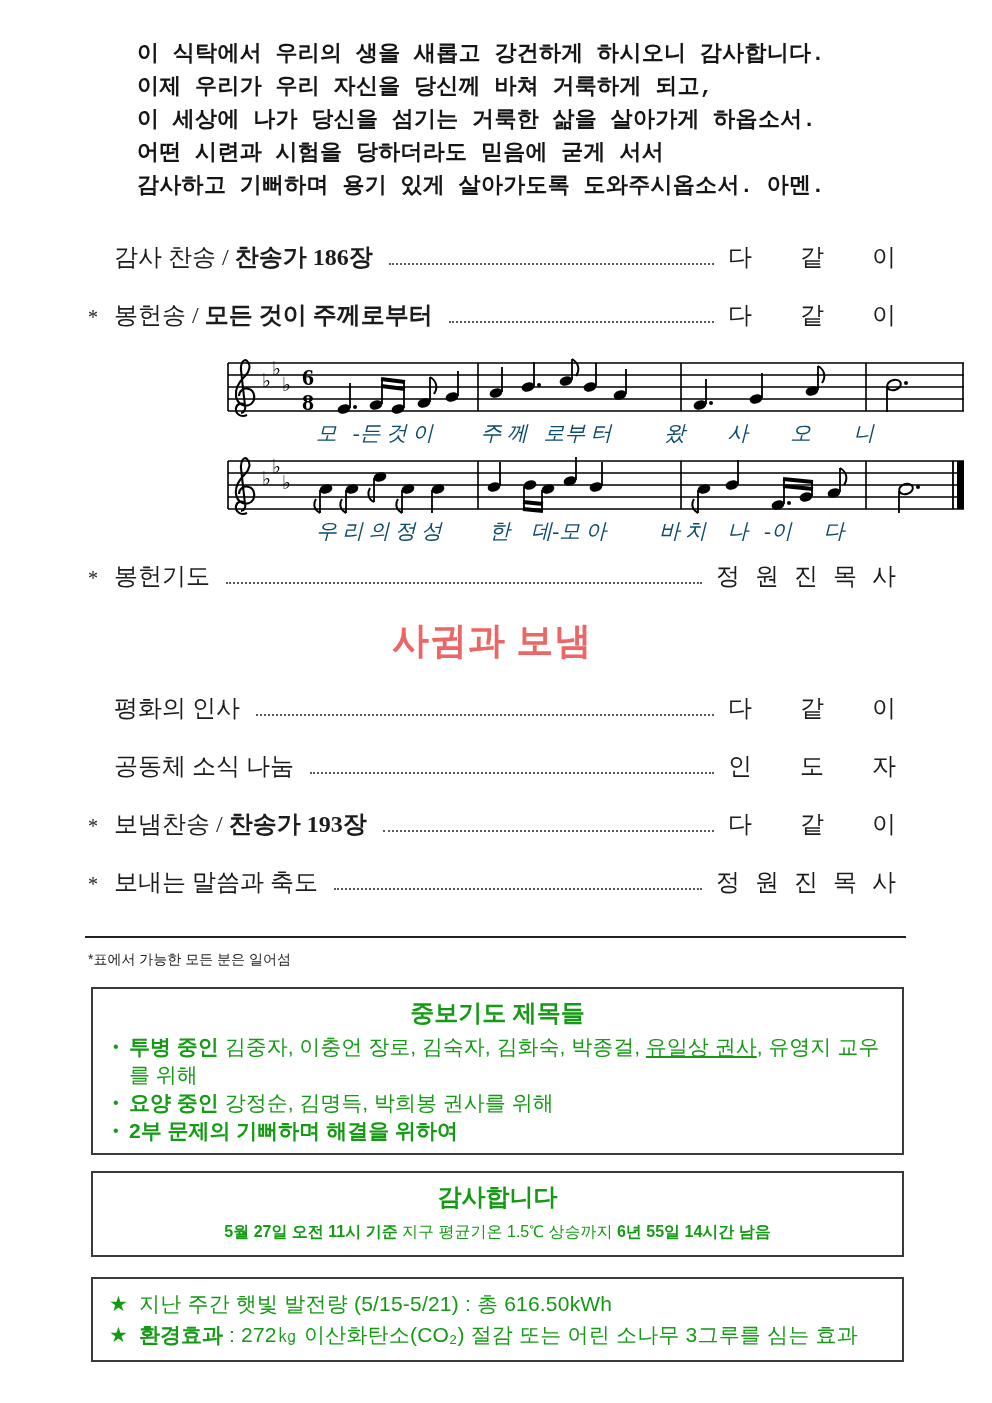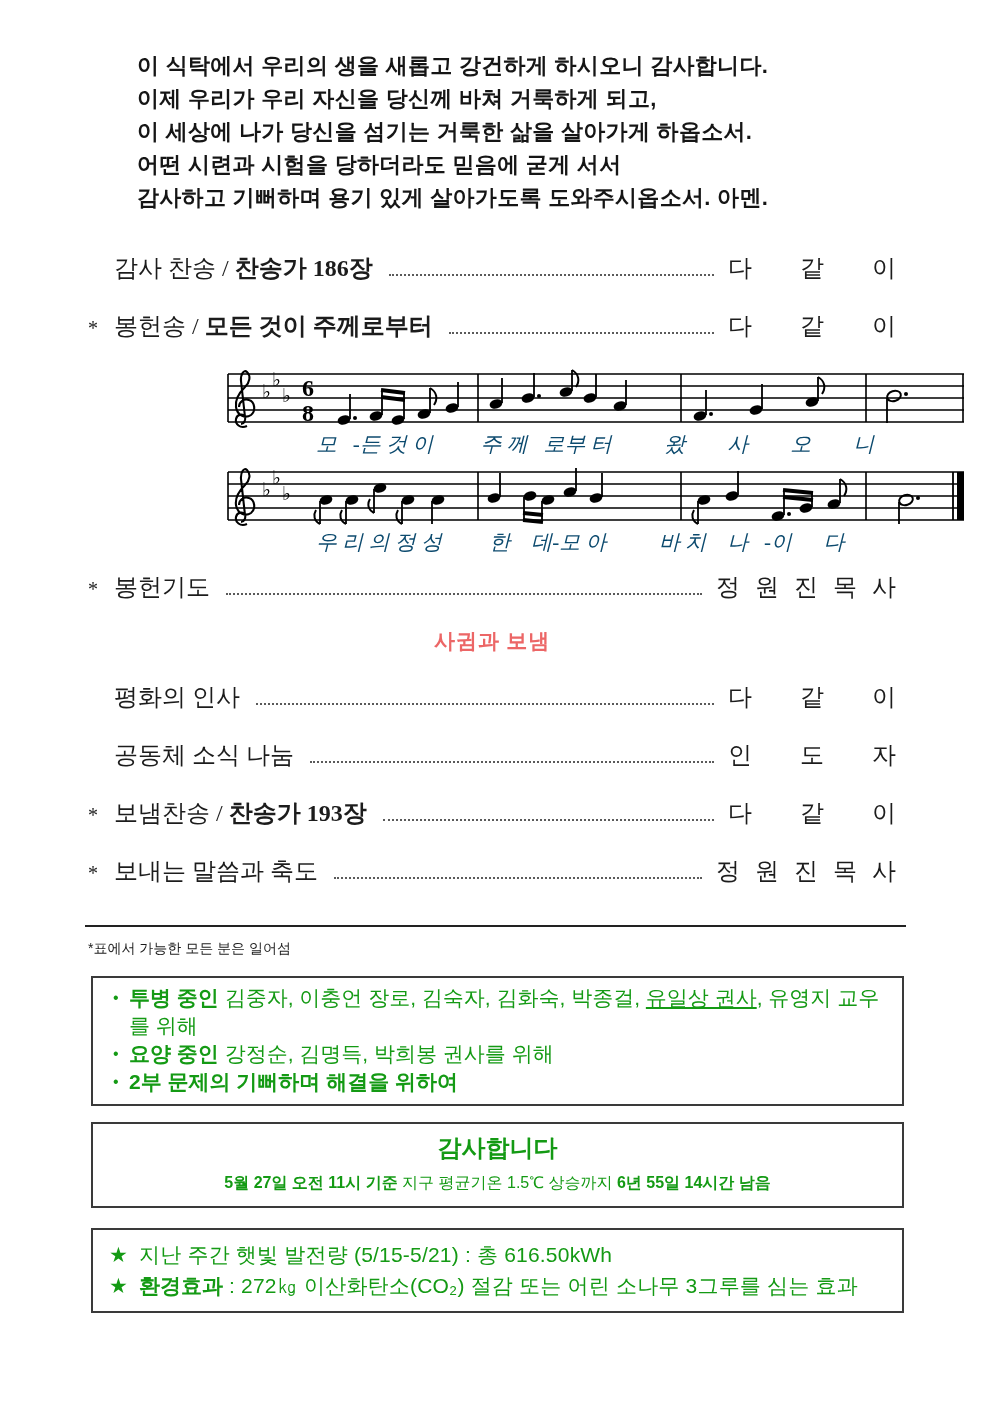--- a/index.html
+++ b/index.html
@@ -9,38 +9,38 @@
     --border:#3a3a3a;
   }
   *{margin:0;padding:0;box-sizing:border-box;}
   html,body{background:#888;}
   .page{
     width:992px;height:1403px;background:#ffffff;margin:0 auto;
     font-family:"Liberation Sans",sans-serif;color:var(--ink);
     position:relative;overflow:hidden;
   }
   
-  .prayer{padding:49px 70px 0 137px;font-weight:700;font-size:22px;line-height:33px;letter-spacing:.3px;}
+  .prayer{padding:38px 70px 0 137px;font-weight:700;font-size:22px;line-height:33px;letter-spacing:.3px;font-family:Liberation Mono, monospace;}
   
   .order{padding:0 96px 0 88px;font-family:"Liberation Serif","DejaVu Serif",serif;font-size:24px;color:#1c1c1c;}
   .lit-row{display:flex;align-items:flex-end;margin-top:26px;}
   .lit-row.first{margin-top:38px;}
   .star-cell{flex:0 0 26px;font-size:20px;padding-bottom:2px;}
   .lbl{white-space:nowrap;}
   .lbl b{font-weight:700;}
   .leader{flex:1 1 auto;border-bottom:2px dotted #5a5a5a;margin:0 14px 8px 16px;min-width:40px;}
   .resp{white-space:nowrap;}
   .resp3{word-spacing:42px;}
   .resp5{word-spacing:9px;}
   
   .music{margin:26px 0 0 138px;width:740px;font-family:"Liberation Serif","DejaVu Serif",serif;}
   .music svg{display:block;}
   .lyrics{white-space:pre;font-size:21px;line-height:26px;margin:1px 0 9px 90px;color:#0c4a6e;font-style:italic;}
   
-  .section-heading{text-align:center;font-weight:700;font-size:21px;color:var(--red);margin-top:24px;letter-spacing:1px;}
+  .section-heading{text-align:center;font-weight:700;font-size:37px;color:var(--red);margin-top:24px;letter-spacing:1px;}
   
   .rule{border:none;border-top:2px solid #222;margin:38px 86px 0 85px;}
   .footnote{padding:0 88px;font-size:14px;margin-top:13px;color:#1a1a1a;}
   
   .gbox{border:2px solid var(--border);margin:18px 88px 0 91px;padding:6px 12px 8px 12px;color:var(--green);}
   .gbox-title{text-align:center;font-weight:700;font-size:24px;margin:2px 0 4px 0;}
   .box-item{font-size:21px;line-height:28px;padding-left:24px;position:relative;}
   .box-item .bullet{position:absolute;left:8px;top:0;font-size:16px;}
   .box-item b{font-weight:700;}
   .u{text-decoration:underline;}
@@ -234,20 +234,21 @@
       <span class="lbl"><span>보내는 말씀과 축도</span><b></b></span>
       <span class="leader"></span>
       <span class="resp resp5">정 원 진 목 사</span>
     </div>
   </section>
 
   <hr class="rule">
   <div class="footnote">*표에서 가능한 모든 분은 일어섬</div>
 
   <div class="gbox">
+    <div class="gbox-title">중보기도 제목들</div>
     <div class="box-item">
       <span class="bullet">•</span>
       <b>투병 중인</b><span> 김중자, 이충언 장로, 김숙자, 김화숙, 박종걸, </span><span class="u">유일상 권사</span><span>, 유영지 교우를 위해</span>
     </div>
     <div class="box-item">
       <span class="bullet">•</span>
       <b>요양 중인</b><span> 강정순, 김명득, 박희봉 권사를 위해</span><span class="u"></span><span></span>
     </div>
     <div class="box-item">
       <span class="bullet">•</span>

